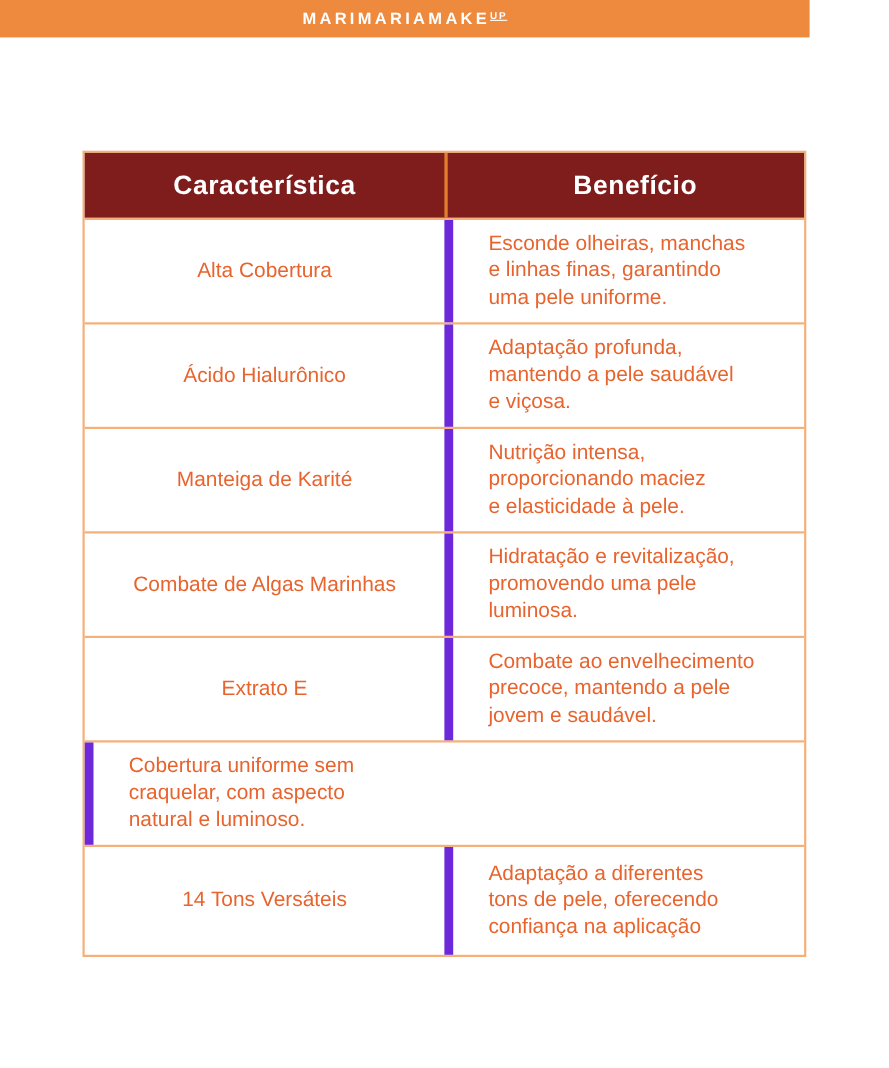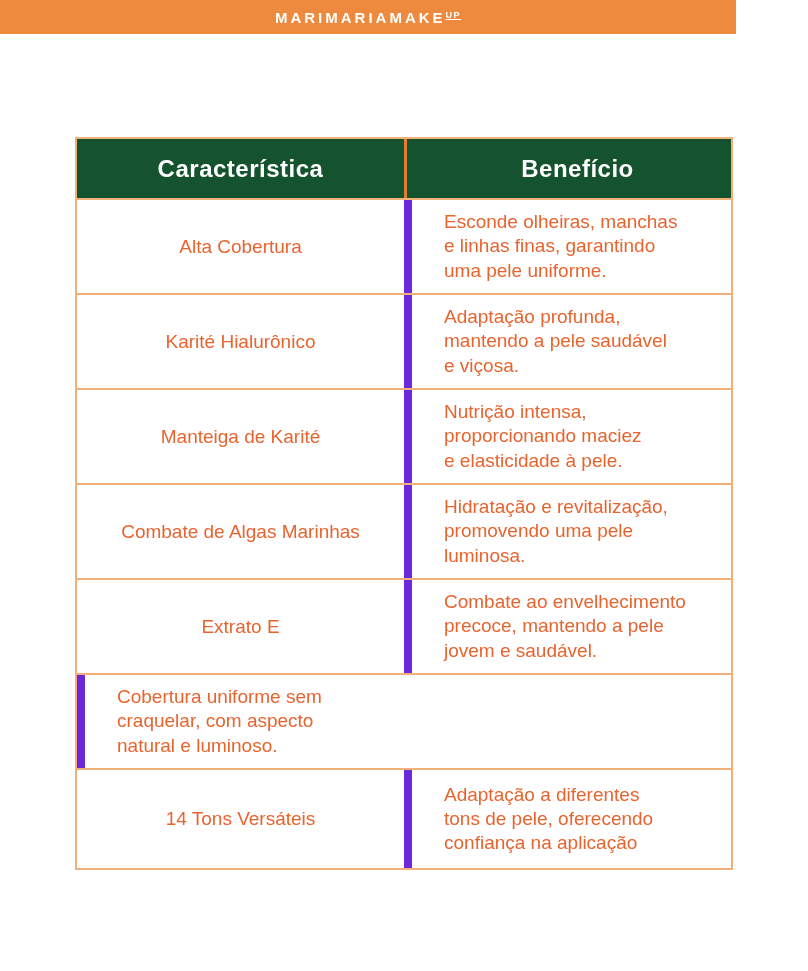--- a/index.html
+++ b/index.html
@@ -32,21 +32,21 @@
   
   .table {
     width: 658px;
     margin: 103px 0 0 75px;
     border: 2px solid #F3B078;
     background: #ffffff;
   }
   .thead {
     display: grid;
     grid-template-columns: 1fr 1fr;
-    background: #14532d;
+    background: #7f1d1d;
     height: 59px;
   }
   .th {
     display: flex; align-items: center; justify-content: center;
     color: #ffffff;
     font-weight: bold;
     font-size: 24px;
     letter-spacing: 0.5px;
   }
   .th-right { border-left: 3px solid #E27D2D; padding-left: 17px; }
@@ -92,21 +92,21 @@
     </div>
 
     <div class="tr">
       <div class="td-feature">Alta Cobertura</div>
       <div class="td-benefit">Esconde olheiras, manchas
 e linhas finas, garantindo
 uma pele uniforme.</div>
     </div>
 
     <div class="tr">
-      <div class="td-feature">Karité Hialurônico</div>
+      <div class="td-feature">Ácido Hialurônico</div>
       <div class="td-benefit">Adaptação profunda,
 mantendo a pele saudável
 e viçosa.</div>
     </div>
 
     <div class="tr">
       <div class="td-feature">Manteiga de Karité</div>
       <div class="td-benefit">Nutrição intensa,
 proporcionando maciez
 e elasticidade à pele.</div>

